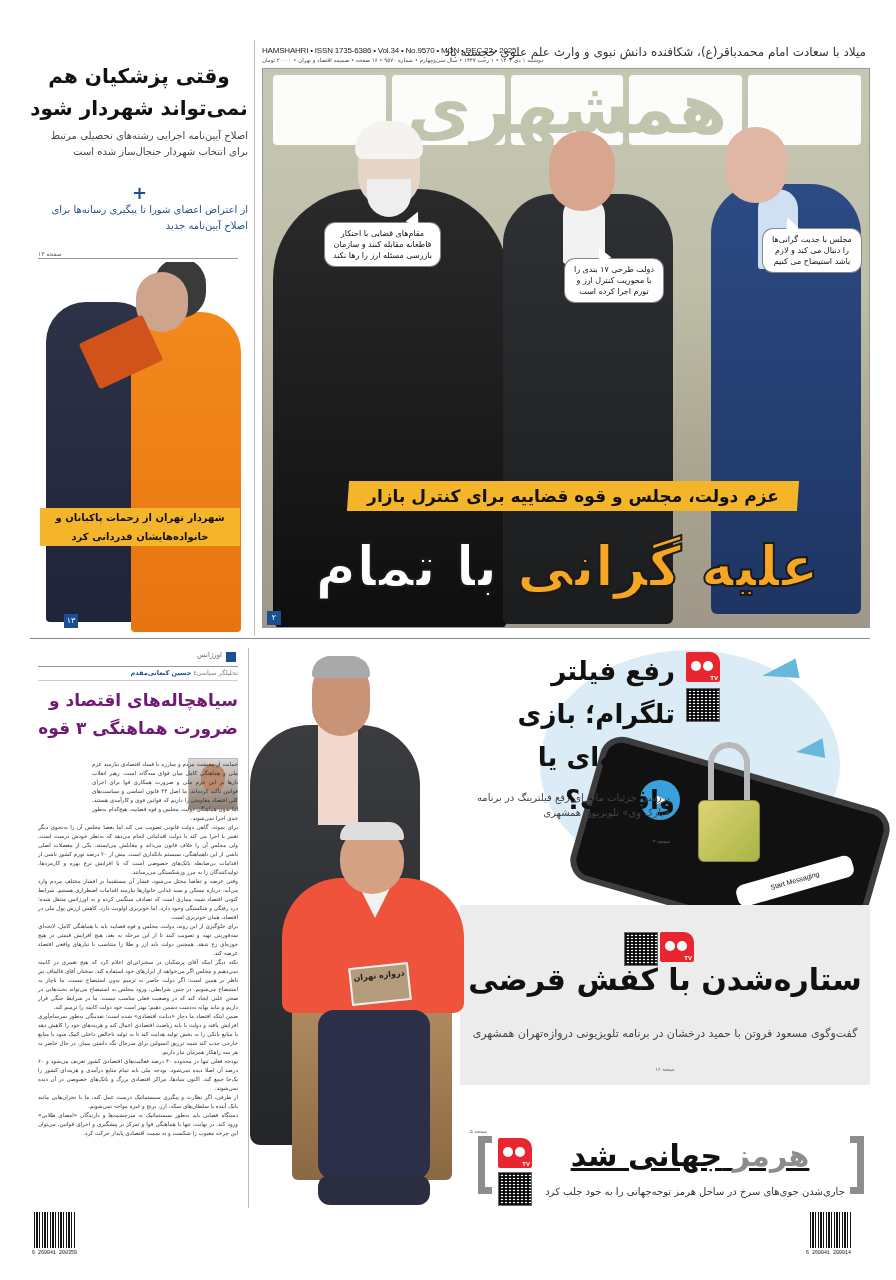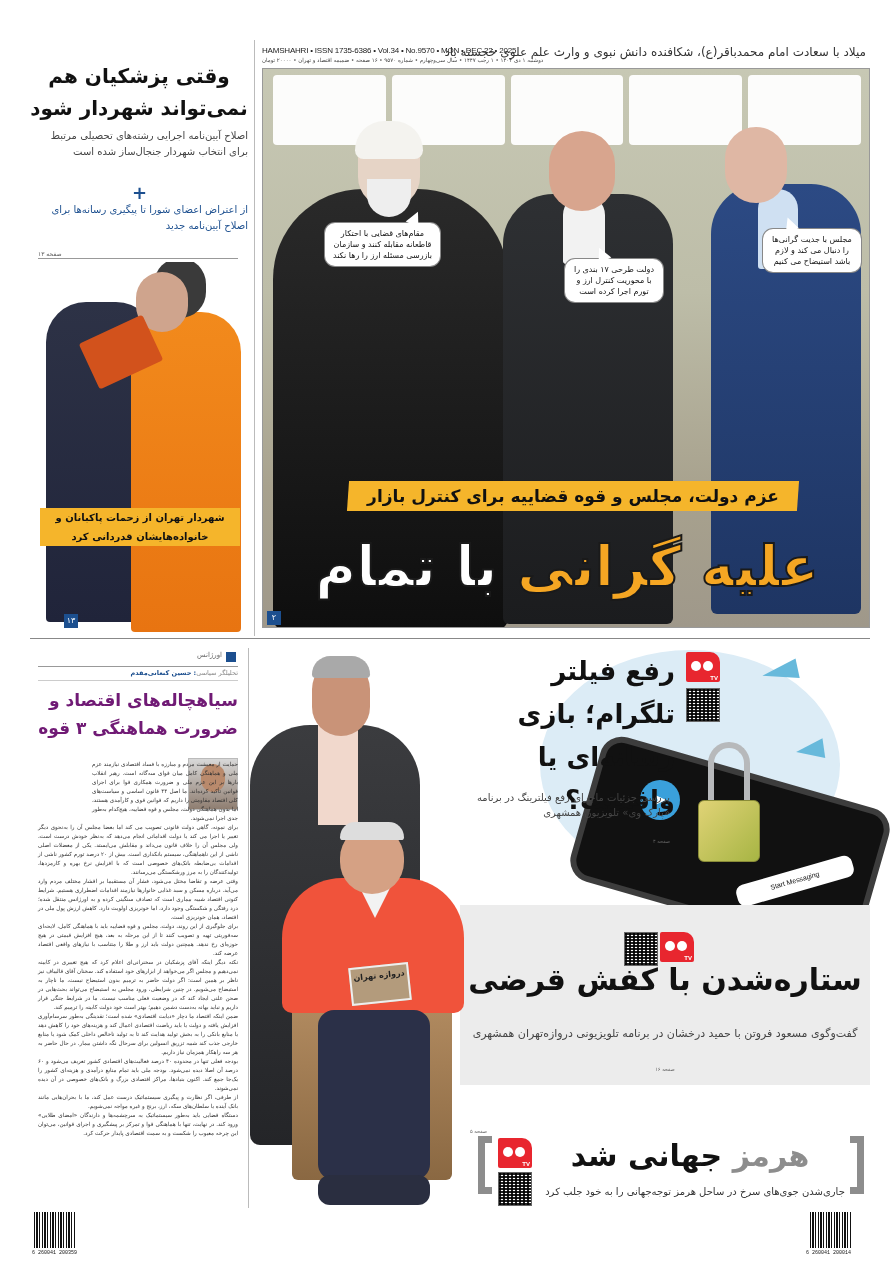--- a/index.html
+++ b/index.html
@@ -119,21 +119,21 @@
   .m2-head { left: 340px; top: 826px; width: 64px; height: 68px; background: #d5a184; border-radius: 32px; }
   .m2-hair { left: 340px; top: 822px; width: 64px; height: 18px; background: #ddd; border-radius: 32px 32px 6px 6px; }
   .m2-pants { left: 318px; top: 1010px; width: 112px; height: 170px; background: #2b3048; border-radius: 16px; }
   .clipboard { left: 350px; top: 965px; width: 60px; height: 38px; background: #b39b7c; border: 2px solid #eee; transform: rotate(-6deg); font-size: 8px; text-align:center; line-height: 17px; direction: rtl; color:#222; font-weight: bold; }
   .shoes { left: 318px; top: 1175px; width: 112px; height: 30px; background: #2a2e40; border-radius: 12px; }
 
   
   .bracket { position:absolute; width: 14px; height: 58px; border: 7px solid #8d8d8d; }
   .br-left { left: 478px; top: 1136px; border-right: none; }
   .br-right { left: 850px; top: 1136px; border-left: none; }
-  .hz-title { left: 540px; top: 1134px; width: 300px; direction: rtl; text-align:center; font-size: 30px; font-weight: bold; line-height: 44px; color:#111; }
+  .hz-title { left: 540px; top: 1134px; width: 300px; direction: rtl; text-align:center; font-size: 30px; font-weight: bold; line-height: 44px; color:#111;text-decoration:underline; }
   .hz-title .grey { color:#8d8d8d; }
   .hz-sub { left: 540px; top: 1186px; width: 310px; direction: rtl; text-align:center; font-size: 10px; color:#333; }
   .hz-page { left: 470px; top: 1128px; font-size: 5px; color:#666; direction: rtl; }
 
   
   .barcode { position:absolute; width: 42px; height: 36px; background: repeating-linear-gradient(90deg,#111 0 1px,#fff 1px 2px,#111 2px 4px,#fff 4px 5px,#111 5px 6px,#fff 6px 8px); }
   .barcode-num { position:absolute; font-size: 5px; font-family: "Liberation Mono", monospace; color:#111; }
 </style>
 </head>
 <body>
@@ -143,20 +143,21 @@
 <div class="abs top-tagline rtl">میلاد با سعادت امام محمدباقر(ع)، شکافنده دانش نبوی و وارث علم علوی خجسته باد</div>
 
 <div class="abs hero">
   <div class="abs logo-band">
     <div class="logo-block"></div>
       <div class="logo-block"></div>
       <div class="logo-block"></div>
       <div class="logo-block"></div>
       <div class="logo-block"></div>
   </div>
+  <div class="abs logo-word rtl">همشهری</div>
 
   <div class="person p1-robe"></div>
   <div class="person p1-head"></div>
   <div class="person p1-turban"></div>
   <div class="person p1-beard"></div>
 
   <div class="person p2-suit"></div>
   <div class="person p2-shirt"></div>
   <div class="person p2-head"></div>
 

